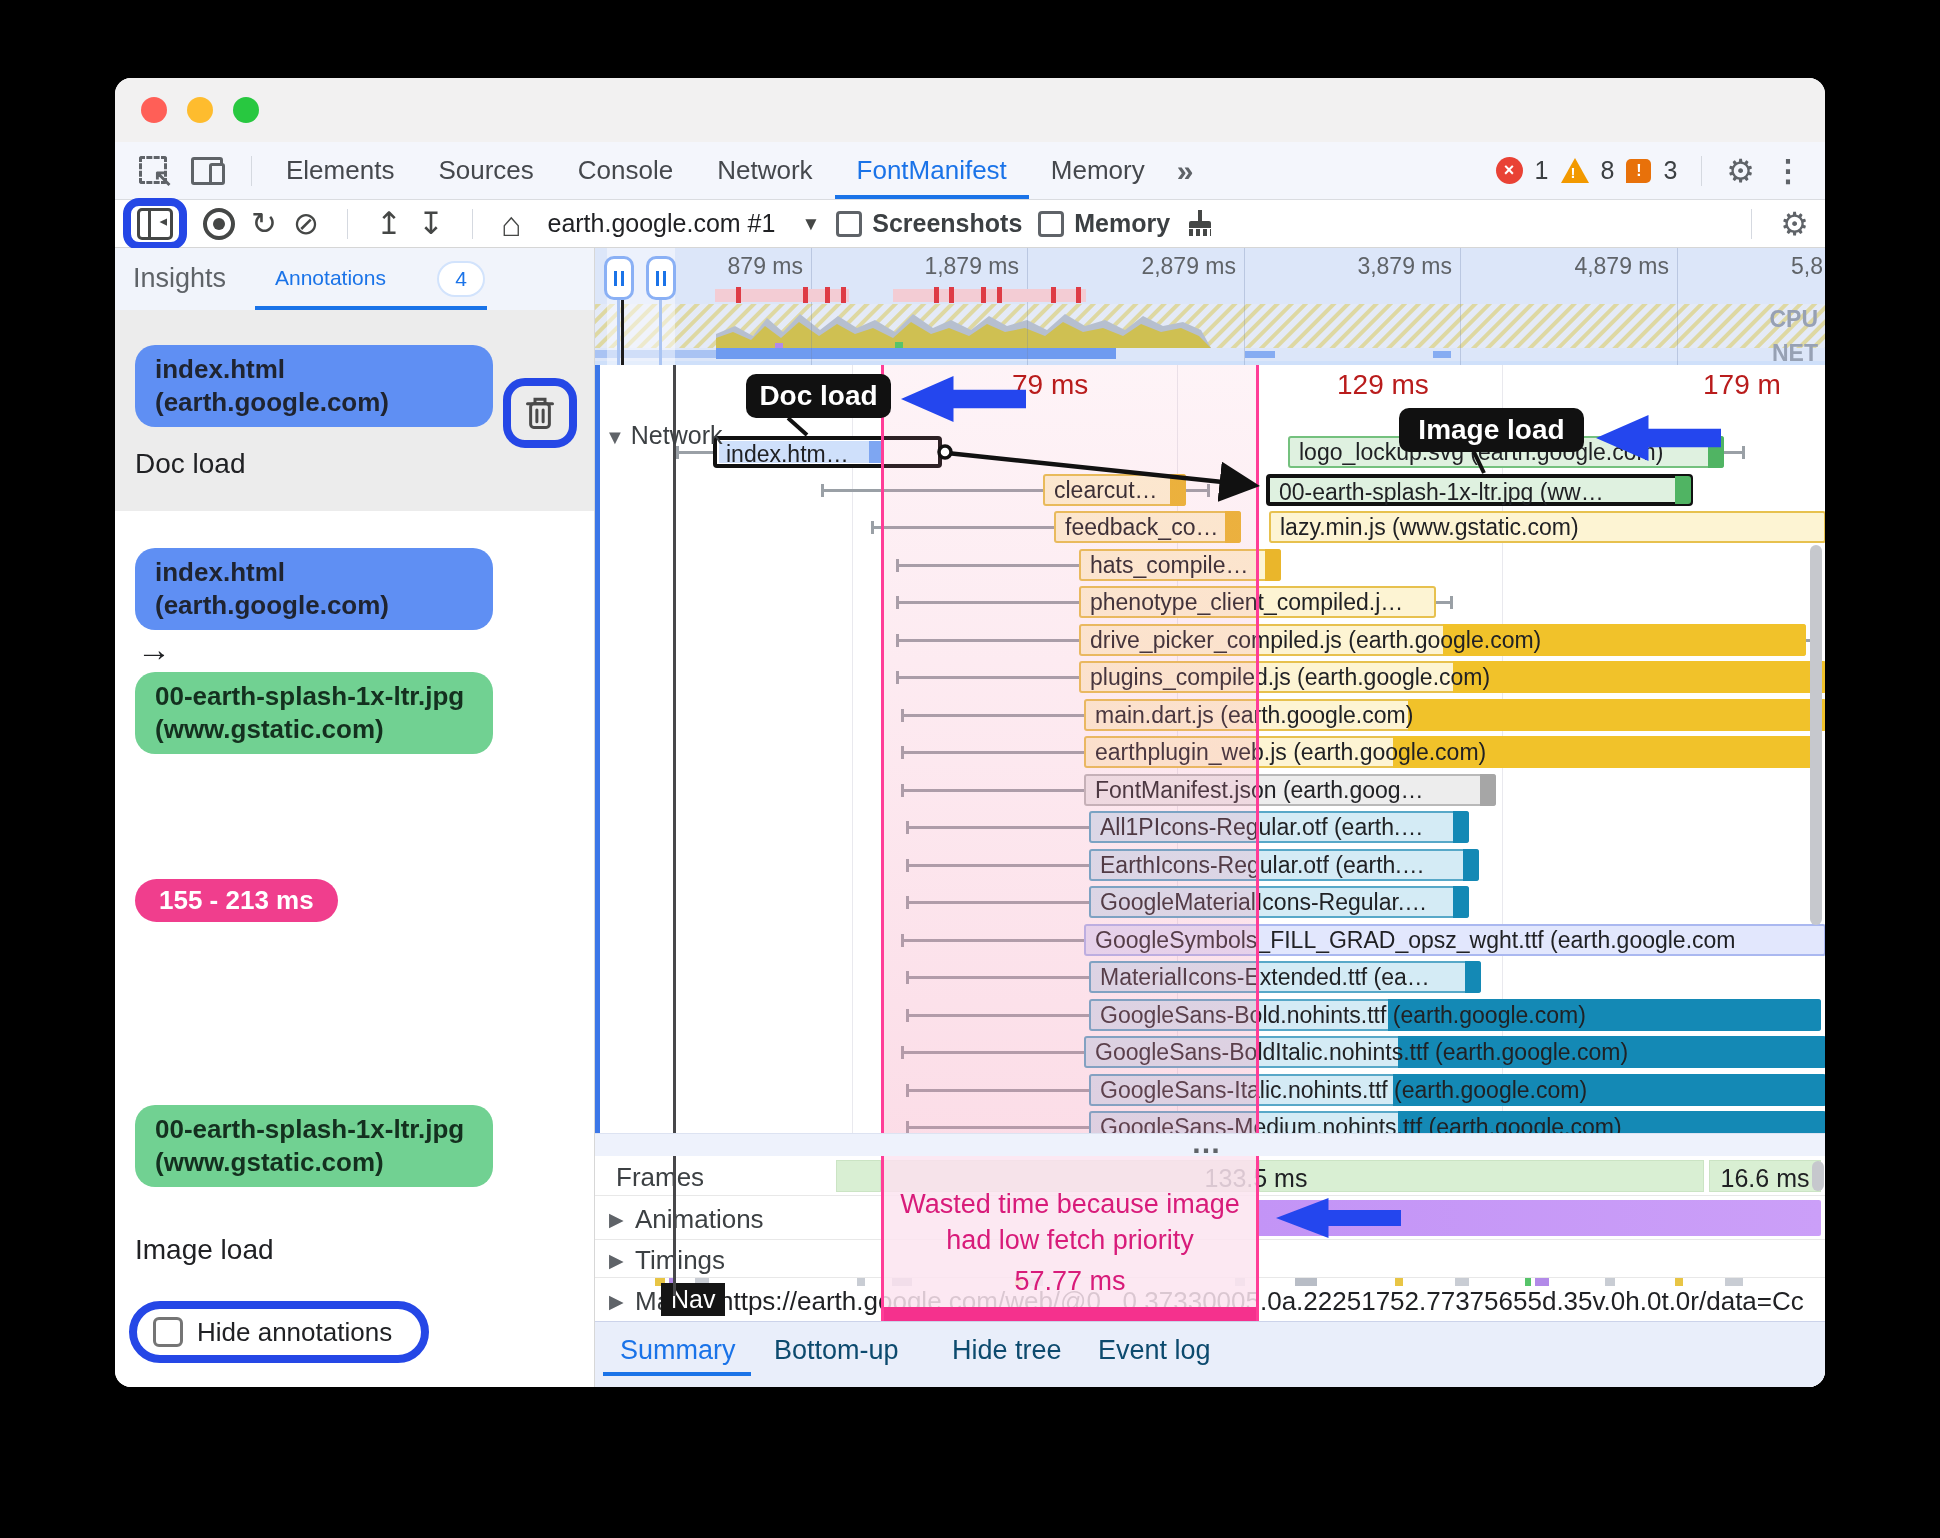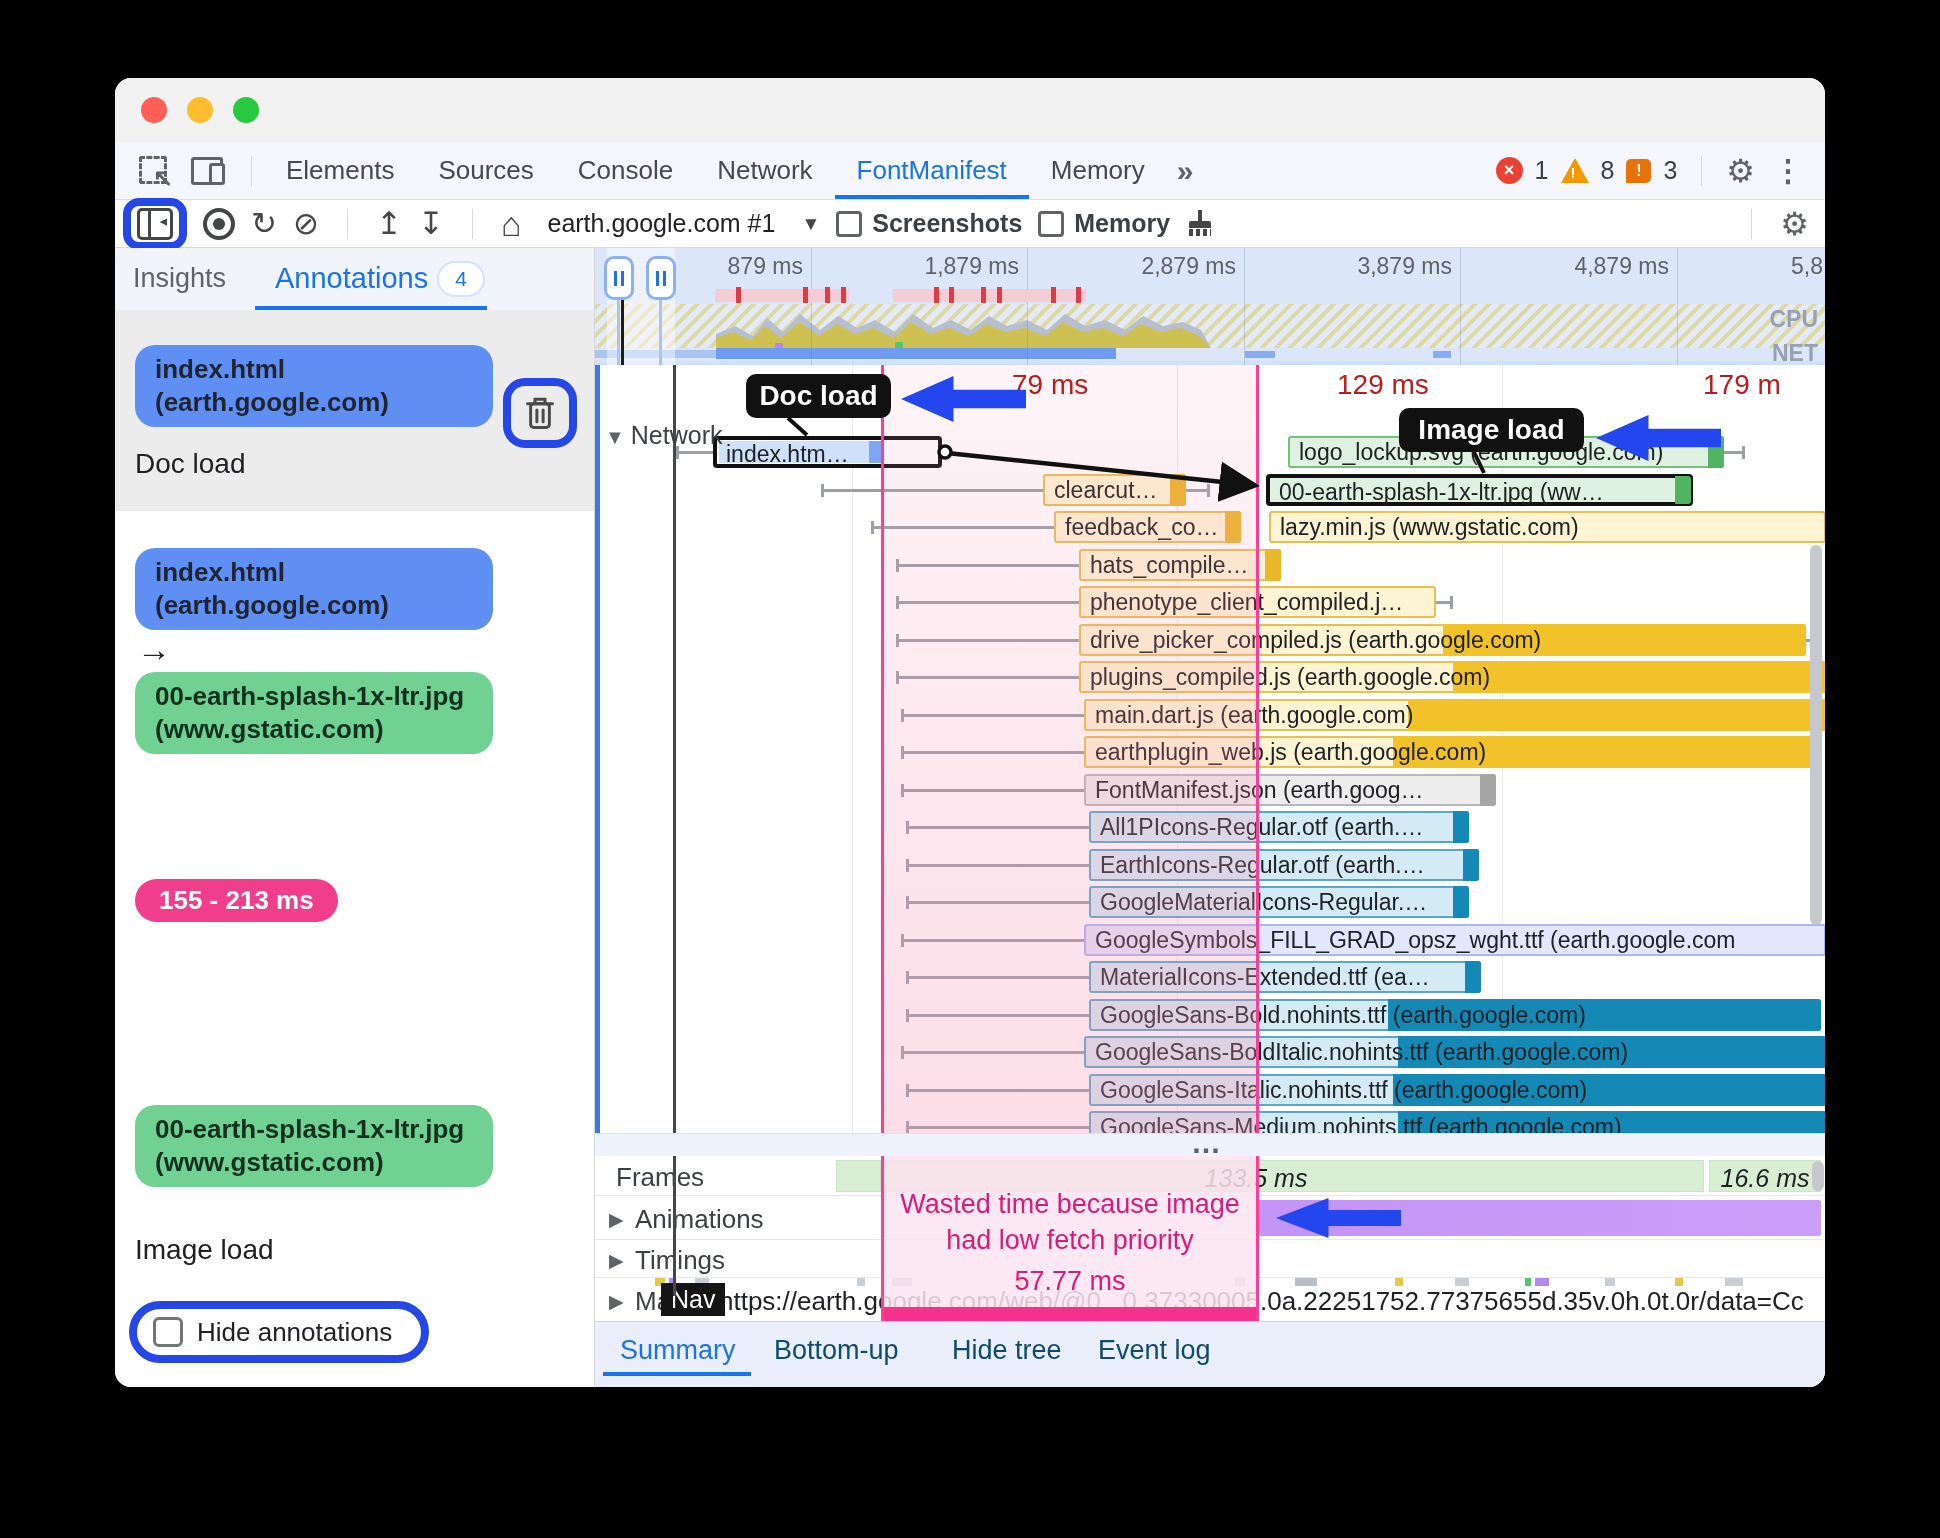--- a/index.html
+++ b/index.html
@@ -54,21 +54,21 @@
   .brush-icon{position:relative;width:28px;height:28px;}
   .brush-icon .stem{position:absolute;left:12px;top:0;width:4px;height:11px;background:#454746;}
   .brush-icon .head{position:absolute;left:3px;top:11px;width:22px;height:7px;background:#454746;border-radius:2px 2px 0 0;}
   .brush-icon .bris{position:absolute;left:3px;top:19px;width:22px;height:7px;
     background:repeating-linear-gradient(90deg,#454746 0 4px,#fff 4px 7px);}
   .spacer{flex:1;}
   
   .sidebar{position:absolute;left:0;top:170px;width:479px;height:1139px;background:#fff;}
   .sb-tabs{position:absolute;left:0;top:0;width:100%;height:62px;background:#f1f4fb;border-bottom:1px solid #d8dce8;}
   .sb-tab-insights{position:absolute;left:18px;top:0;height:62px;line-height:60px;font-size:27px;color:#5f6368;}
-  .sb-tab-annotations{position:absolute;left:160px;top:0;height:80px;line-height:60px;font-size:29px;color:#1a73e8;}
+  .sb-tab-annotations{position:absolute;left:160px;top:0;height:80px;line-height:60px;font-size:21px;color:#1a73e8;}
   .sb-badge{position:absolute;left:322px;top:13px;height:32px;min-width:20px;padding:0 12px;border:2px solid #d2e3fc;
     border-radius:18px;background:#fff;color:#1a73e8;font-size:21px;line-height:32px;text-align:center;}
   .sb-underline{position:absolute;left:140px;bottom:0;width:232px;height:4px;background:#1a73e8;}
   .sel-bg{position:absolute;left:0;top:62px;width:100%;height:201px;background:#ececec;}
   .pill{position:absolute;left:20px;width:358px;box-sizing:border-box;border-radius:20px;padding:8px 20px;
     font-size:26px;font-weight:bold;line-height:33px;color:#1f2430;}
   .pill.blue{background:#5f8ff3;}
   .pill.green{background:#71d192;color:#14301f;}
   .pink-pill{position:absolute;left:20px;background:#f03e8d;color:#fff;border-radius:26px;
     font-size:26px;font-weight:bold;padding:6px 24px;}
@@ -138,21 +138,21 @@
     clip-path:polygon(0 50%,42% 0,42% 30%,100% 30%,100% 70%,42% 70%,42% 100%);}
   .scroll-thumb{position:absolute;right:4px;width:12px;background:#c6c8cd;border-radius:6px;z-index:8;}
   
   .more-row{position:absolute;left:0;top:885px;width:1231px;height:23px;background:#eef2fc;border-top:1px solid #dde3f2;box-sizing:border-box;}
   .more-dots{position:absolute;left:596px;top:-8px;font-size:30px;color:#5f6368;font-weight:bold;}
   .trk{position:absolute;left:0;width:1231px;border-bottom:1px solid #e8e8e8;box-sizing:border-box;background:#fff;}
   .trk .t-label{position:absolute;left:40px;font-size:26px;color:#3c4043;}
   .trk .t-tri{position:absolute;left:14px;font-size:19px;color:#5f6368;}
   .frames-seg{position:absolute;top:4px;height:32px;background:#d9efd3;border:1px solid #cbe4c4;box-sizing:border-box;}
   .frames-seg.grayed{background:#d4dac6;border-color:#c8cfba;}
-  .t-val{position:absolute;font-size:25px;color:#202124;text-align:center;z-index:3;font-style:italic;}
+  .t-val{position:absolute;font-size:25px;color:#202124;text-align:center;z-index:3;}
   .anim-bar{position:absolute;left:661px;right:5px;top:4px;height:36px;background:linear-gradient(90deg,#c394f6,#cb9ff8);border-radius:2px;}
   .chip{position:absolute;top:0;height:8px;}
   .nav-chip{position:absolute;left:66px;top:5px;background:#151515;color:#fff;font-size:25px;padding:2px 10px;z-index:3;}
   .main-url{position:absolute;left:124px;top:8px;width:1100px;font-size:26px;color:#202124;white-space:nowrap;overflow:hidden;}
   .pink-block{position:absolute;left:286px;top:908px;width:378px;height:165px;z-index:5;pointer-events:none;
     background:rgba(252,228,240,.85);border-left:3px solid #ff3d97;border-right:3px solid #ff3d97;box-sizing:border-box;}
   .pink-block .wline{position:absolute;left:0;width:100%;text-align:center;font-size:27px;color:#d81b7a;}
   .pink-block .wbar{position:absolute;left:0;bottom:0;width:100%;height:14px;background:#f5318d;}
   
   .bottom-bar{position:absolute;left:0;top:1073px;width:1231px;height:66px;background:#e9eefa;border-top:1px solid #ccd3ea;box-sizing:border-box;}

